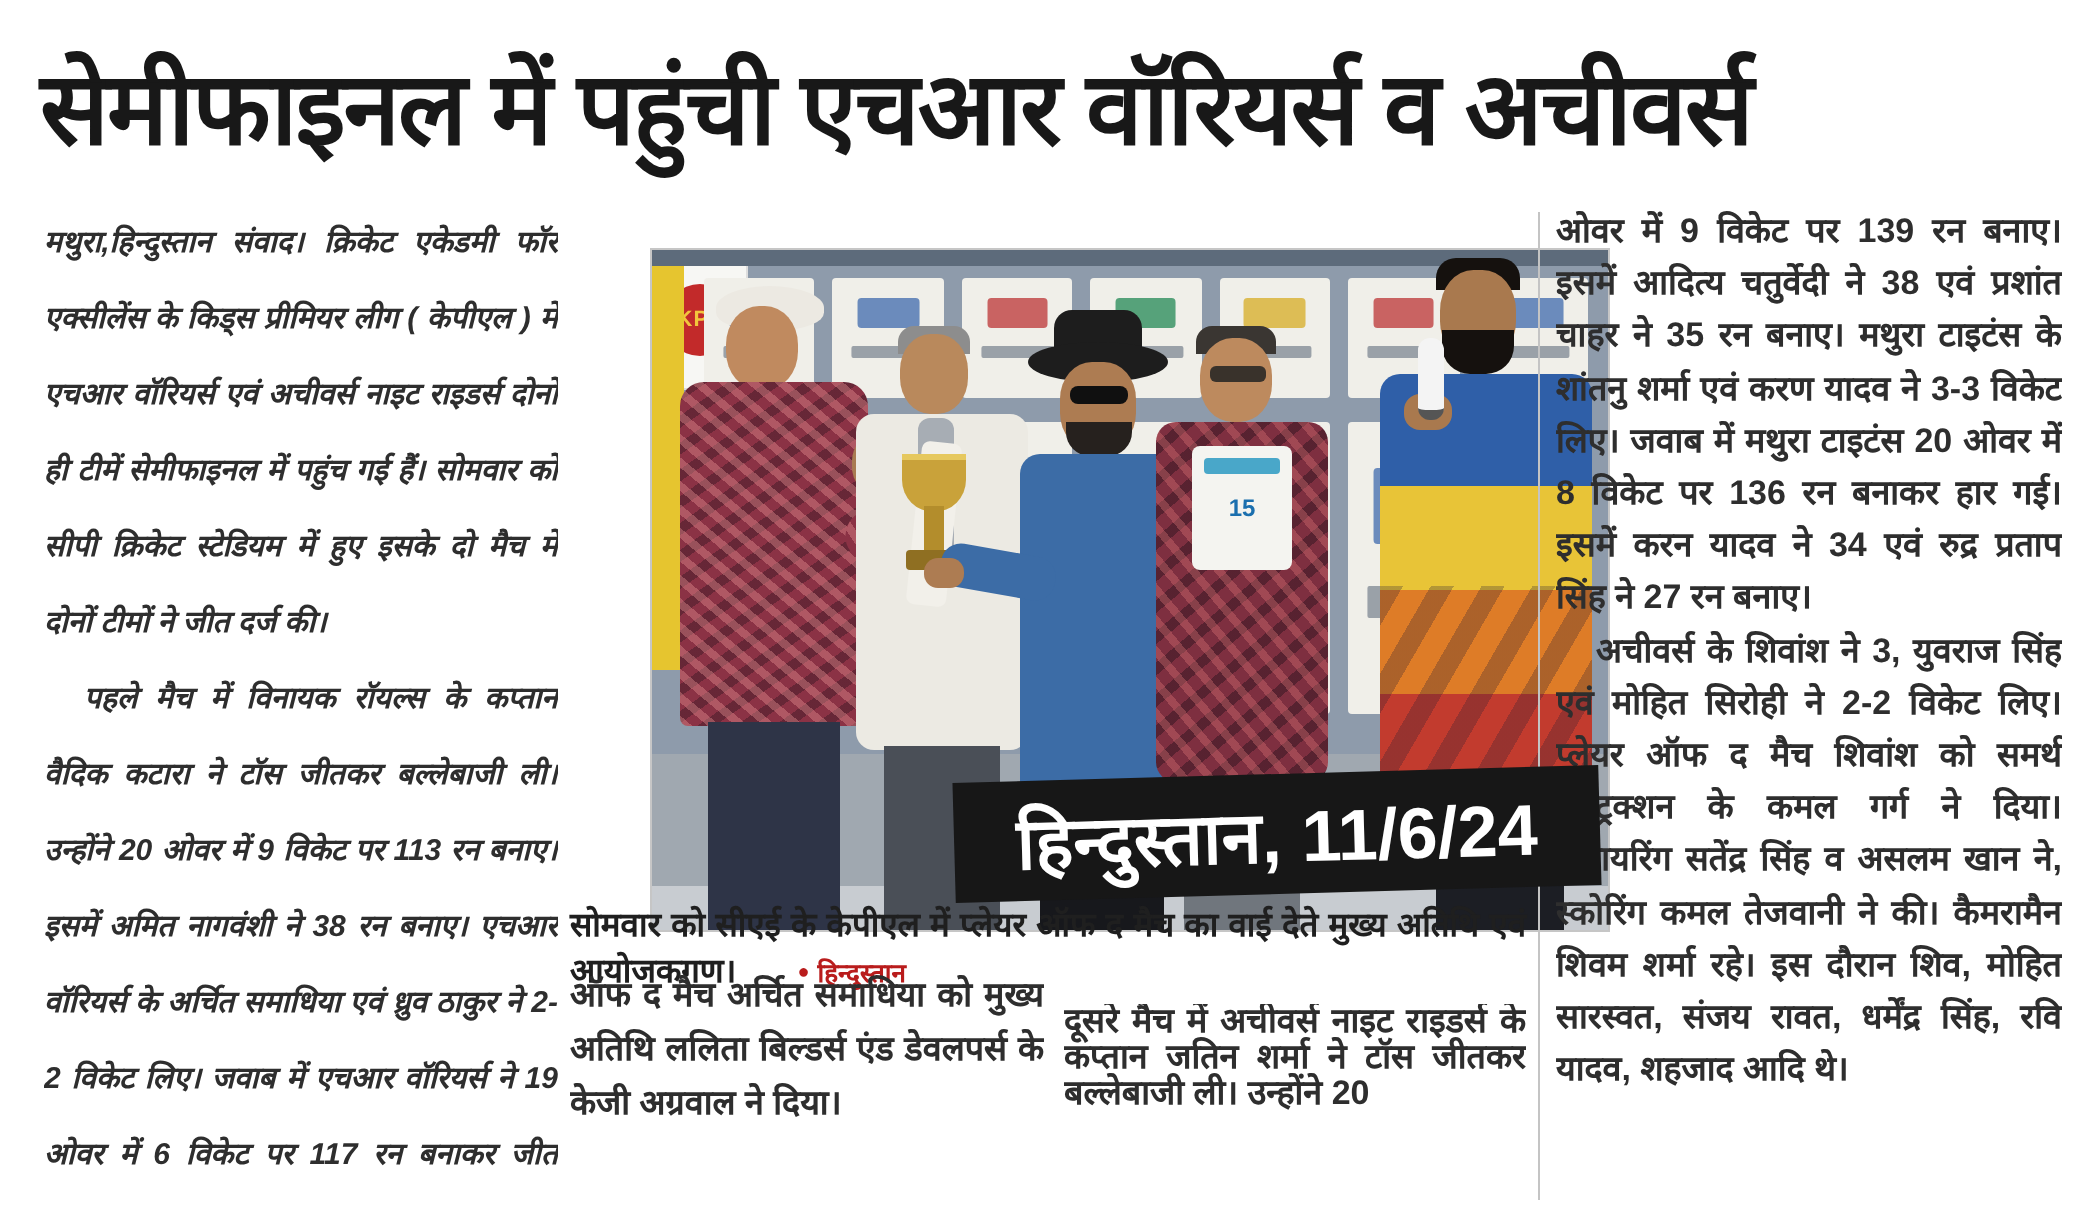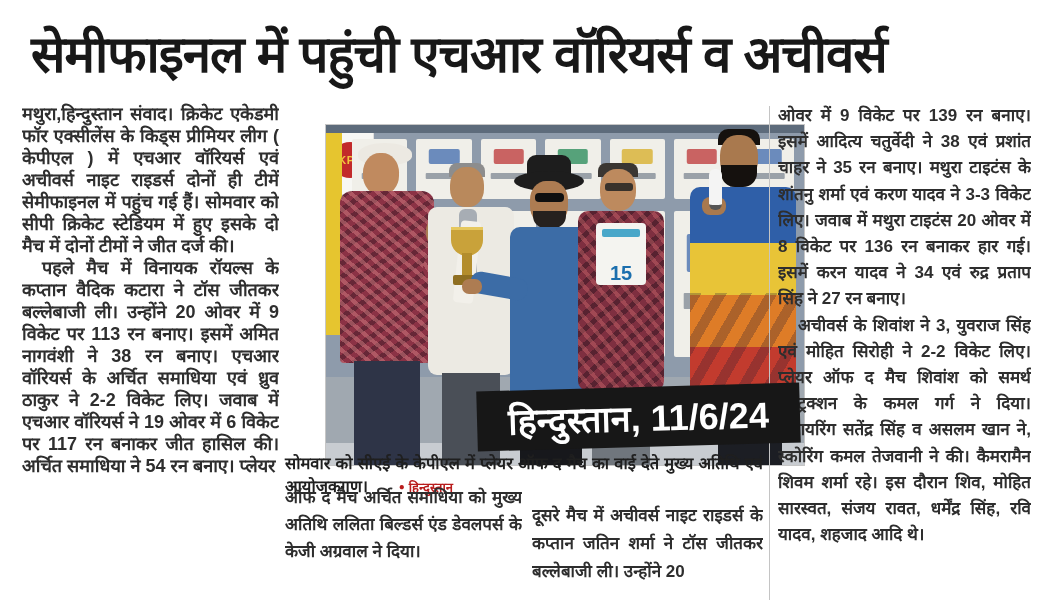--- a/index.html
+++ b/index.html
@@ -4,30 +4,30 @@
 <style>
   :root{
     --paper:#ffffff; --ink:#2e2e2e; --headline_ink:#181818;
     --watermark_bg:#171717; --watermark_text:#ffffff;
     --kpl_red:#c22a2a; --kpl_yellow:#f2c53d;
     --banner_frame:#8e9bab; --banner_yellow:#e6c52f;
   }
   html,body{margin:0;padding:0;background:#fff;}
   .page{position:relative;width:1044px;height:608px;background:var(--paper,#fff);
     overflow:hidden;font-family:"Liberation Sans","DejaVu Sans",sans-serif;}
-  .headline{position:absolute;left:31px;top:16px;width:1004px;height:82px;margin:0;
+  .headline{position:absolute;left:20px;top:16px;width:1004px;height:82px;margin:0;
     font-size:51px;line-height:78px;font-weight:800;letter-spacing:-1px;white-space:nowrap;
     color:var(--headline_ink,#181818);}
   .col{position:absolute;color:var(--ink,#2e2e2e);font-weight:600;text-align:justify;overflow:hidden;}
   .col p{margin:0;}
   .col p.indent{text-indent:20px;}
-  .col-left{left:22px;top:103px;width:257px;height:498px;font-size:18px;line-height:22px;}
+  .col-left{left:22px;top:103px;width:257px;height:498px;font-size:15px;line-height:38px;font-style:italic;}
   .col-right{left:778px;top:103px;width:253px;height:498px;font-size:17px;line-height:26.2px;}
   .col-mid1{left:285px;top:484px;width:237px;height:100px;font-size:17px;line-height:27px;}
-  .col-mid2{left:532px;top:502px;width:231px;height:100px;font-size:17px;line-height:28px;}
+  .col-mid2{left:532px;top:502px;width:231px;height:100px;font-size:17px;line-height:18px;}
   .vrule{position:absolute;left:769px;top:106px;width:1px;height:494px;background:#c4c4c4;}
 
   
   .photo{position:absolute;left:285px;top:108px;width:478px;height:340px;overflow:hidden;
     border:1px solid #c6c6c6;background:linear-gradient(#8e9bab 0 252px,#a0a8b0 252px 318px,#c8ccd1 318px);}
   .wall{position:absolute;left:0;top:0;width:478px;height:252px;box-sizing:border-box;
     display:grid;grid-template-columns:repeat(7,1fr);grid-template-rows:60px 146px;
     gap:12px 9px;padding:14px 10px 10px 26px;
     background:linear-gradient(#5d6b7b 0 8px,transparent 8px);}
   .panel{background:#f0efe9;border-radius:2px;position:relative;}
@@ -82,21 +82,21 @@
   
   .p5{left:246px;top:38px;width:98px;height:300px;}
   .p5-hair{left:26px;top:0;width:40px;height:14px;background:#3a3632;border-radius:8px 8px 0 0;}
   .p5-head{left:28px;top:6px;width:36px;height:42px;background:#bd8a5e;border-radius:45%;}
   .p5-glasses{left:33px;top:20px;width:28px;height:8px;background:#222;opacity:.85;border-radius:3px;}
   .p5-torso{left:6px;top:48px;width:86px;height:180px;border-radius:10px;
     background-color:#7e2f40;
     background-image:repeating-linear-gradient(50deg,rgba(225,120,120,.35) 0 4px,transparent 4px 10px),
                      repeating-linear-gradient(-40deg,rgba(30,15,25,.4) 0 5px,transparent 5px 12px);}
   .p5-bib{left:24px;top:60px;width:50px;height:62px;background:#f4f4f0;border-radius:4px;
-    display:flex;align-items:flex-end;justify-content:center;font-weight:800;font-size:20px;color:#1b6fae;}
+    display:flex;align-items:center;justify-content:center;font-weight:800;font-size:12px;color:#1b6fae;}
   .p5-bib::before{content:"";position:absolute;left:6px;top:6px;width:38px;height:8px;background:#49a7c9;border-radius:2px;}
   .p5-trousers{left:20px;top:226px;width:58px;height:76px;background:#70767d;}
   
   .p6{left:356px;top:6px;width:122px;height:334px;}
   .p6-hair{left:36px;top:-2px;width:42px;height:16px;background:#15110e;border-radius:10px 10px 0 0;}
   .p6-head{left:38px;top:4px;width:38px;height:46px;background:#a9794e;border-radius:44%;}
   .p6-beard{left:39px;top:34px;width:36px;height:22px;background:#15110e;border-radius:0 0 14px 14px;}
   .p6-torso{left:8px;top:56px;width:106px;height:212px;border-radius:10px;
     background:linear-gradient(#2f5fa8 0 56px,#e8c437 56px 108px,#de7c27 108px 160px,#c23b2e 160px 212px);}
   .p6-zig{left:8px;top:162px;width:106px;height:106px;border-radius:0 0 10px 10px;

